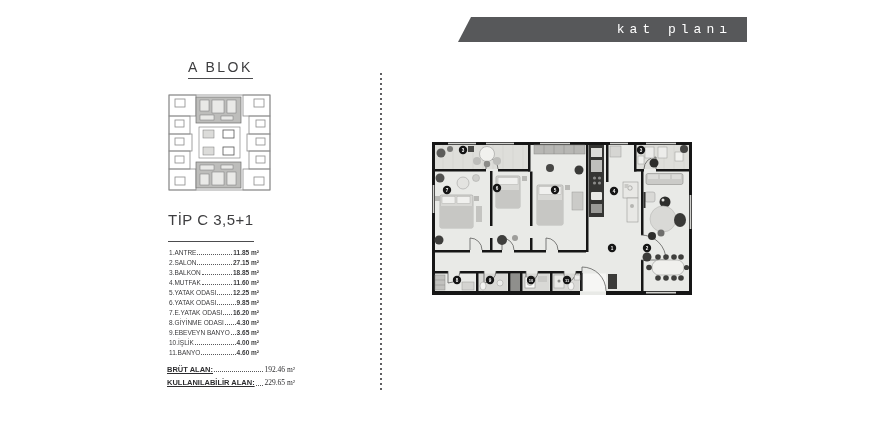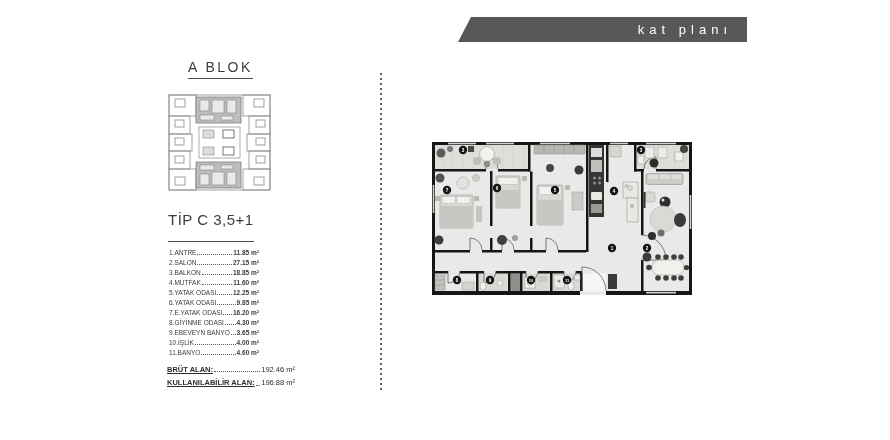--- a/index.html
+++ b/index.html
@@ -9,21 +9,21 @@
   }
 
   
   .banner {
     position:absolute; left:458px; top:17px; width:289px; height:25px;
     background:#57585a;
     clip-path:polygon(13px 0, 100% 0, 100% 100%, 0 100%);
     display:flex; align-items:center; justify-content:flex-end;
     box-sizing:border-box; padding-right:15px;
   }
-  .banner-text { color:#ffffff; font-size:13px; letter-spacing:5px; white-space:nowrap; }
+  .banner-text { color:#ffffff; font-size:13px; letter-spacing:5px; white-space:nowrap;font-family:Liberation Mono, monospace; }
 
   
   .block-title {
     position:absolute; left:170px; top:59px;
     font-size:14px; color:#3d3d3f; letter-spacing:2.5px;
     border-bottom:1.5px solid #4c4c4e; padding-bottom:3px; display:inline-block;margin-left:18px;
   }
   .unit-title {
     position:absolute; left:168px; top:211px;
     font-size:15px; color:#3d3d3f; letter-spacing:0.5px;
@@ -36,21 +36,21 @@
   .room-list { position:absolute; left:169px; top:246px; width:90px; }
   .room-row { display:flex; align-items:flex-end; font-size:6.5px; color:#3a3a3c; height:10px; }
   .room-name { white-space:nowrap; }
   .leader { flex:1; border-bottom:1px dotted #5a5a5c; margin:0 1px 1.5px 1px; min-width:4px; }
   .room-area { font-weight:bold; white-space:nowrap; }
 
   
   .totals { position:absolute; left:167px; top:360px; width:128px;text-align:center; }
   .total-row { display:flex; align-items:flex-end; font-size:7.5px; color:#2d2d2f; height:13.5px; }
   .total-label { font-weight:bold; text-decoration:underline; white-space:nowrap; }
-  .total-value { white-space:nowrap; }
+  .total-value { white-space:nowrap;font-family:Liberation Serif, serif; }
 
   
   .separator {
     position:absolute; left:380px; top:73px; width:2px; height:318px;
     background-image:repeating-linear-gradient(to bottom, #5f5f61 0 2px, transparent 2px 5px);
   }
 
   .plan { position:absolute; left:430px; top:140px; }
 </style>
 </head>
@@ -177,21 +177,21 @@
 
   <div class="totals">
     <div class="total-row">
         <span class="total-label">BRÜT ALAN:</span>
         <span class="leader"></span>
         <span class="total-value">192.46 m²</span>
       </div>
     <div class="total-row">
         <span class="total-label">KULLANILABİLİR ALAN:</span>
         <span class="leader"></span>
-        <span class="total-value">196.88 m²</span>
+        <span class="total-value">229.65 m²</span>
       </div>
   </div>
 
   <div class="separator"></div>
 
   <svg class="plan" width="264" height="157" viewBox="0 0 264 157">
 
     <rect x="2" y="2" width="260" height="153" fill="#e9eae7"></rect>
     <g>
       <rect x="5" y="5" width="94" height="24" fill="#dededa"></rect>

